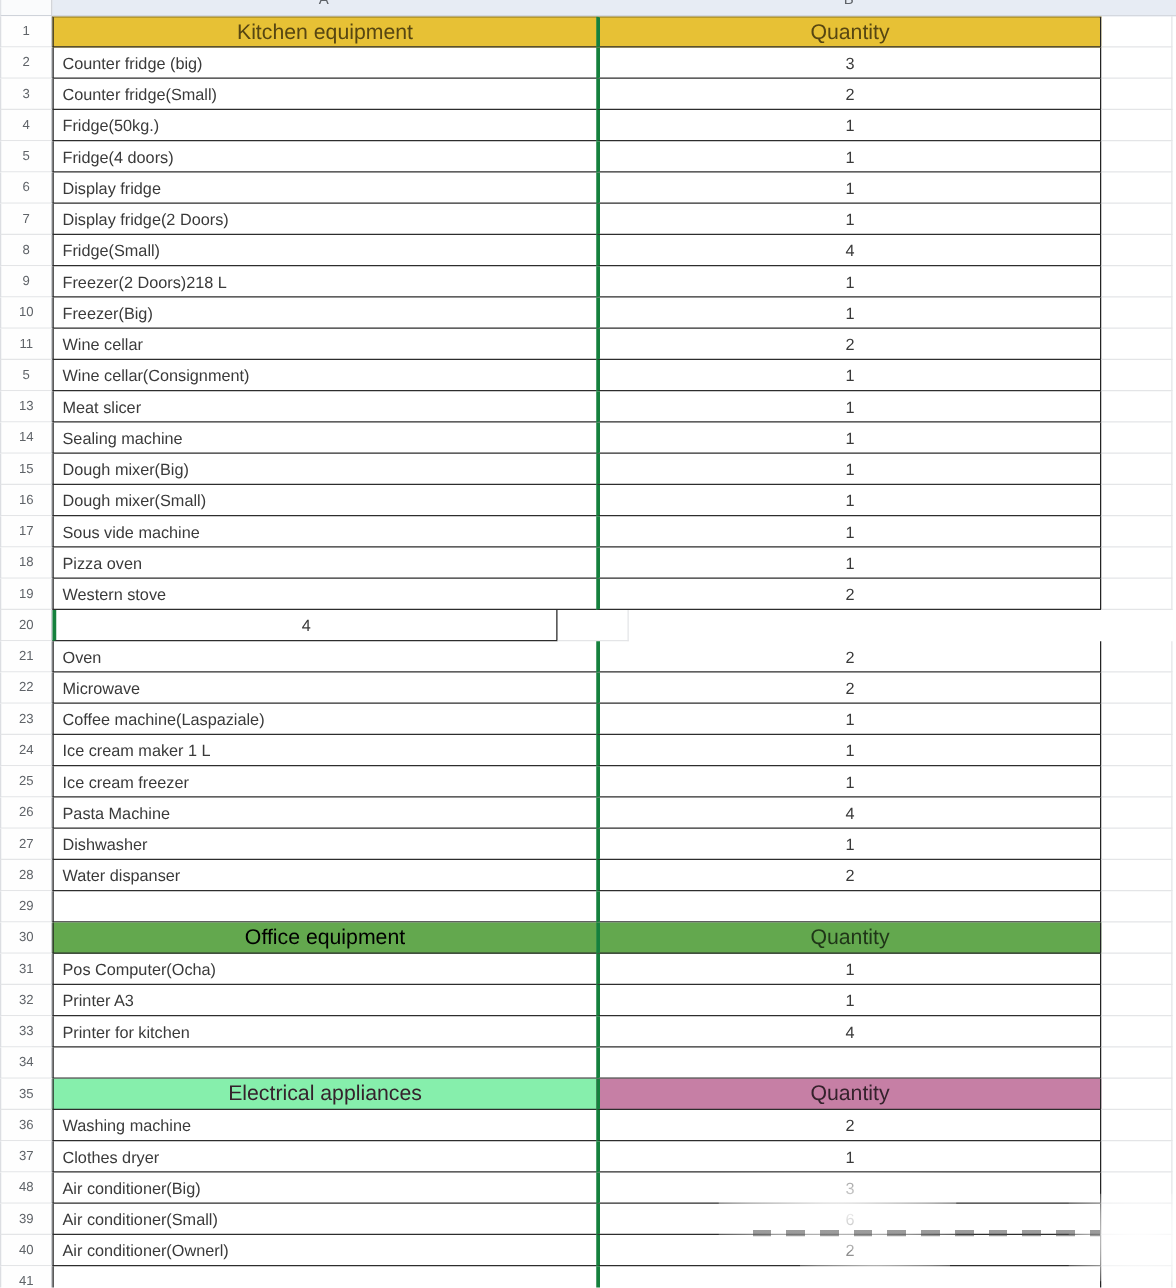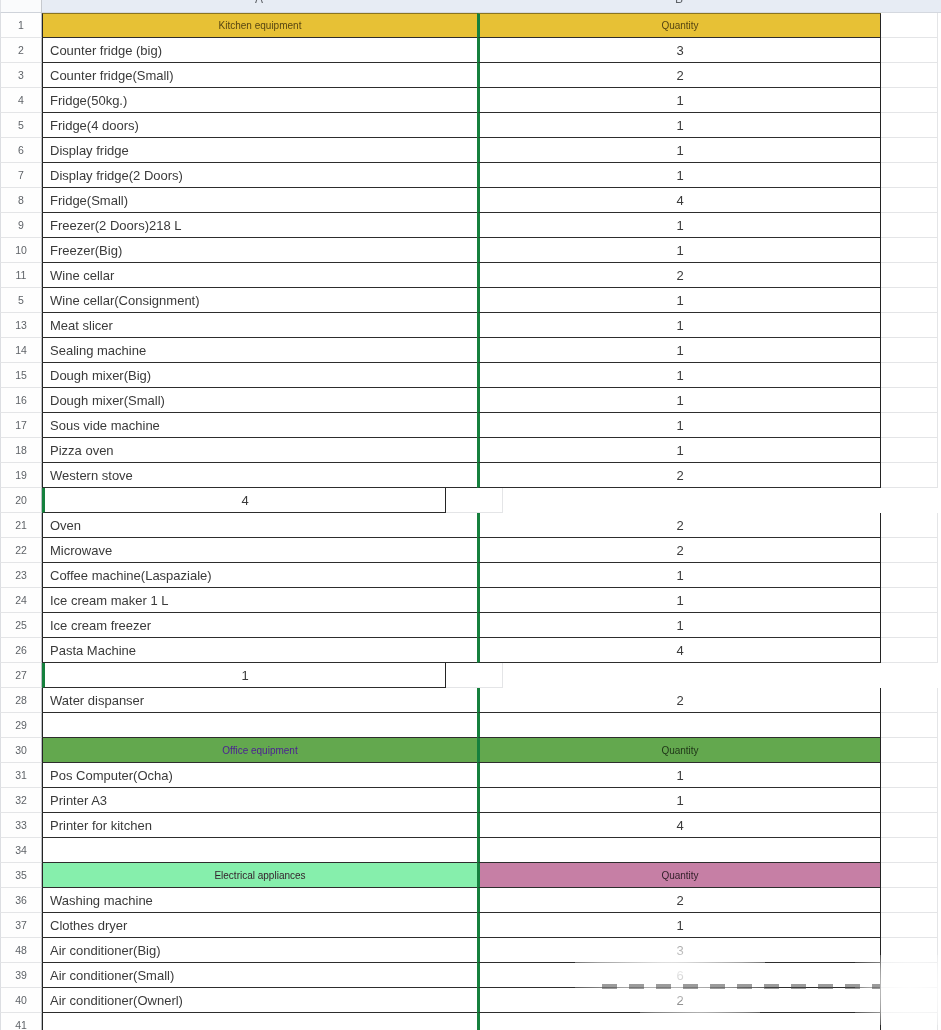--- a/index.html
+++ b/index.html
@@ -56,21 +56,21 @@
     border-right:1.5px solid #242424;
     border-bottom:1px solid #2d2d2d;
     justify-content:center; padding-left:0;
   }
   .cell.extra {
     width:57px; flex:0 0 57px;
     border-bottom:1px solid #e4e5e7;
     border-right:1px solid #e4e5e7;
   }
   .row-section .cell.item, .row-section .cell.qty {
-    justify-content:center; padding-left:0; font-size:10px;
+    justify-content:center; padding-left:0; font-size:17px;
   }
   #rows .row:first-child .cell.item,
   #rows .row:first-child .cell.qty { border-top:1px solid #8a7420; }
 
   
   .wm-blob {
     position:absolute; pointer-events:none;
     background:radial-gradient(ellipse at center, rgba(255,255,255,0.95) 0%, rgba(255,255,255,0.55) 55%, rgba(255,255,255,0) 100%);
   }
   .wm-blob.b1 { left:575px; top:938px; width:190px; height:62px; }
@@ -272,41 +272,42 @@
 
   <div class="row row-data">
     <div class="gutter">26</div>
     <div class="cell item">Pasta Machine</div>
     <div class="cell qty">4</div>
     <div class="cell extra"></div>
   </div>
 
   <div class="row row-data">
     <div class="gutter">27</div>
+    <div class="cell item">Dishwasher</div>
     <div class="cell qty">1</div>
     <div class="cell extra"></div>
   </div>
 
   <div class="row row-data">
     <div class="gutter">28</div>
     <div class="cell item">Water dispanser</div>
     <div class="cell qty">2</div>
     <div class="cell extra"></div>
   </div>
 
   <div class="row row-blank">
     <div class="gutter">29</div>
     <div class="cell item"></div>
     <div class="cell qty"></div>
     <div class="cell extra"></div>
   </div>
 
   <div class="row row-section">
     <div class="gutter">30</div>
-    <div class="cell item" style="background: rgb(99, 168, 78); color: #4c1d95;">Office equipment</div>
+    <div class="cell item" style="background: rgb(99, 168, 78); color: #000000;">Office equipment</div>
     <div class="cell qty" style="background: rgb(99, 168, 78); color: rgb(31, 53, 24);">Quantity</div>
     <div class="cell extra"></div>
   </div>
 
   <div class="row row-data">
     <div class="gutter">31</div>
     <div class="cell item">Pos Computer(Ocha)</div>
     <div class="cell qty">1</div>
     <div class="cell extra"></div>
   </div>

